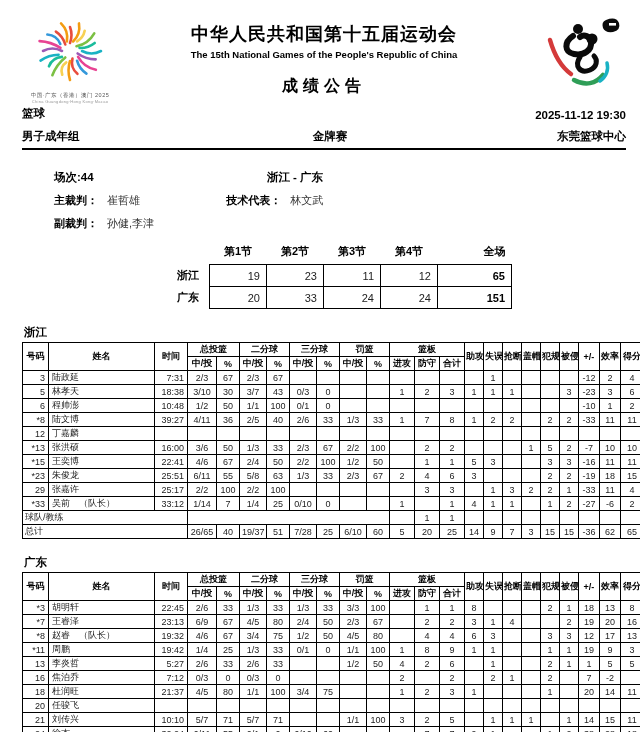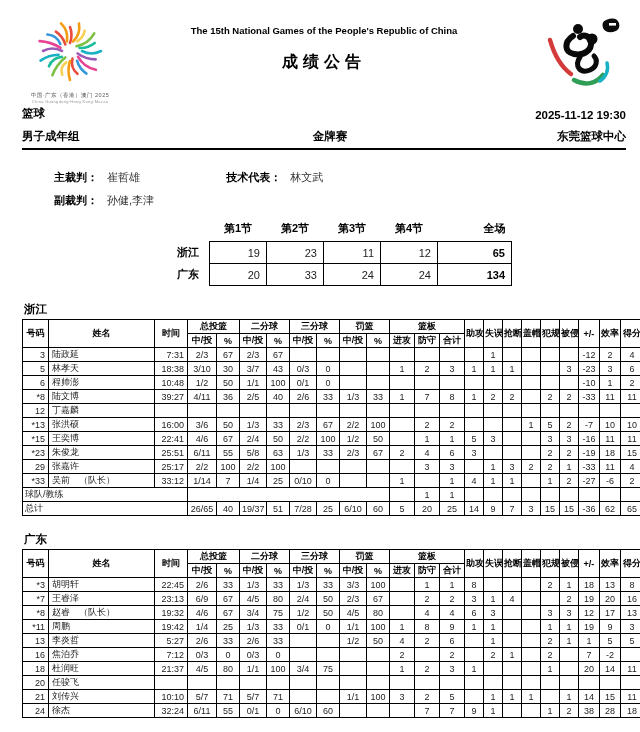--- a/index.html
+++ b/index.html
@@ -83,20 +83,21 @@
             <path d="M0,-10 Q3,-21 0,-32" transform="rotate(288)" stroke="#e84393" stroke-width="2.6" fill="none" stroke-linecap="round"></path>
             <path d="M0,-12 Q5,-20 0,-28" transform="rotate(306)" stroke="#3498db" stroke-width="2.6" fill="none" stroke-linecap="round"></path>
             <path d="M0,-8 Q3,-16 0,-24" transform="rotate(324)" stroke="#e84c3d" stroke-width="2.6" fill="none" stroke-linecap="round"></path>
             <path d="M0,-10 Q5,-19.5 0,-29" transform="rotate(342)" stroke="#f39c12" stroke-width="2.6" fill="none" stroke-linecap="round"></path>
           </g>
       </svg>
       <div class="logo-cap1">中国·广东（香港）澳门 2025</div>
       <div class="logo-cap2">China Guangdong·Hong Kong·Macao</div>
     </div>
     <div class="hdr-center">
+      <div class="title-cn">中华人民共和国第十五届运动会</div>
       <div class="title-en">The 15th National Games of the People's Republic of China</div>
       <div class="bulletin">成绩公告</div>
     </div>
     <div class="hdr-picto">
       <svg width="86" height="80" viewBox="0 0 86 80">
         <path d="M66,6 q10,-4 13,3 q2,7 -6,9 q-8,1 -10,-4 q-2,-6 3,-8" fill="#0a0a0a"></path>
         <rect x="69" y="9" width="7" height="2.6" fill="#fff"></rect>
         <circle cx="38" cy="15" r="5" fill="#0a0a0a"></circle>
         <path d="M33,22 C24,28 24,38 34,40 C44,42 52,36 51,28 C50,22 44,20 40,23" fill="none" stroke="#0a0a0a" stroke-width="6" stroke-linecap="round"></path>
         <circle cx="52" cy="25" r="5.5" fill="#0a0a0a"></circle>
@@ -114,20 +115,24 @@
   </div>
 
   <div class="line-meta">
     <span>男子成年组</span>
     <span class="mid">金牌赛</span>
     <span>东莞篮球中心</span>
   </div>
   <hr class="rule">
 
   <div class="info">
+    <div class="row-game">
+      <span>场次:44</span>
+      <span class="matchup">浙江 - 广东</span>
+    </div>
     <div class="row-ref">
       <span class="lbl">主裁判：</span>
       <span class="val ref-name">崔哲雄</span>
       <span class="lbl tech-lbl">技术代表：</span>
       <span class="val" style="margin-left:6px">林文武</span>
     </div>
     <div class="row-ref">
       <span class="lbl">副裁判：</span>
       <span class="val" style="margin-left:6px">孙健,李津</span>
     </div>
@@ -153,21 +158,21 @@
             <td>11</td>
             <td>12</td>
             <td class="totalc">65</td>
           </tr>
           <tr>
             <th class="teamcol">广东</th>
             <td>20</td>
             <td>33</td>
             <td>24</td>
             <td>24</td>
-            <td class="totalc">134</td>
+            <td class="totalc">151</td>
           </tr>
         </tbody>
     </table>
   </div>
 
   <div class="teamname">浙江</div>
   <table class="stats">
     <colgroup>
       <col style="width:26px">
         <col style="width:106px">

